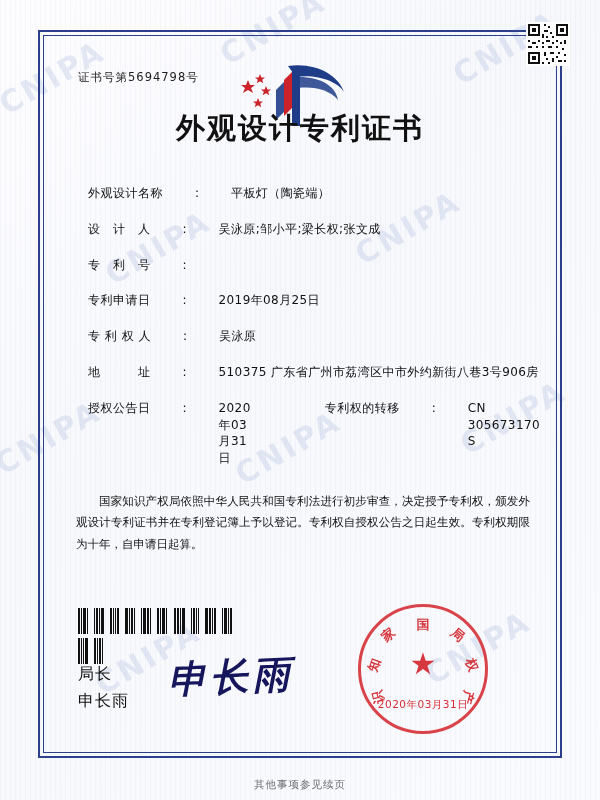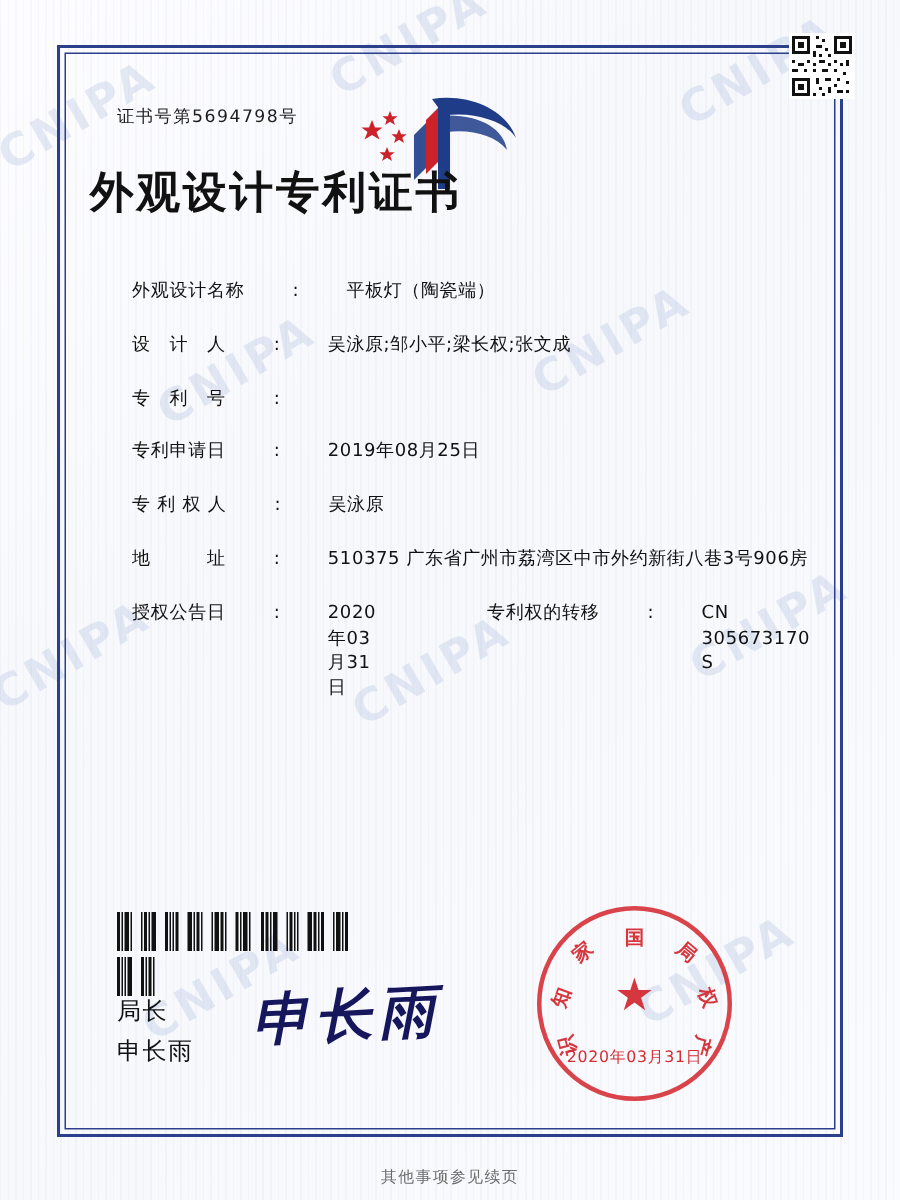--- a/index.html
+++ b/index.html
@@ -102,20 +102,21 @@
   }
   .qr {
     position: absolute;
     right: 30px;
     top: 22px;
     width: 44px;
     height: 44px;
   }
 
   .title {
+    text-align: center;
     font-size: 29px;
     font-weight: bold;
     letter-spacing: 2px;
     color: #111;
     margin-top: 24px;
     font-family: "DejaVu Sans", "Liberation Sans", sans-serif;
   }
 
   .fields {
     margin-top: 36px;
@@ -389,20 +390,21 @@
         <span class="fvalue">2020年03月31日</span>
         <span class="gap"></span>
         <span class="flabel">专利权的转移</span>
         <span class="fsep">:</span>
         <span class="fvalue">CN 305673170 S</span>
       </div>
 
     </div>
 
     <div class="para">
+      <p>国家知识产权局依照中华人民共和国专利法进行初步审查，决定授予专利权，颁发外观设计专利证书并在专利登记簿上予以登记。专利权自授权公告之日起生效。专利权期限为十年，自申请日起算。</p>
     </div>
 
   </div>
 
   <div class="barcode">
     <span style="width:2px"></span><span style="width:1px"></span><span style="width:3px"></span><span style="width:1px"></span>
     <span style="width:1px"></span><span style="width:2px"></span><span style="width:1px"></span><span style="width:3px"></span>
     <span style="width:2px"></span><span style="width:1px"></span><span style="width:1px"></span><span style="width:2px"></span>
     <span style="width:3px"></span><span style="width:1px"></span><span style="width:2px"></span><span style="width:1px"></span>
     <span style="width:1px"></span><span style="width:3px"></span><span style="width:2px"></span><span style="width:1px"></span>

